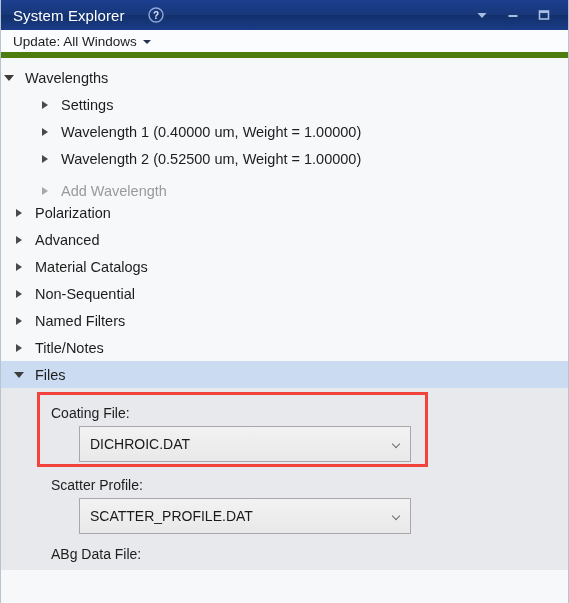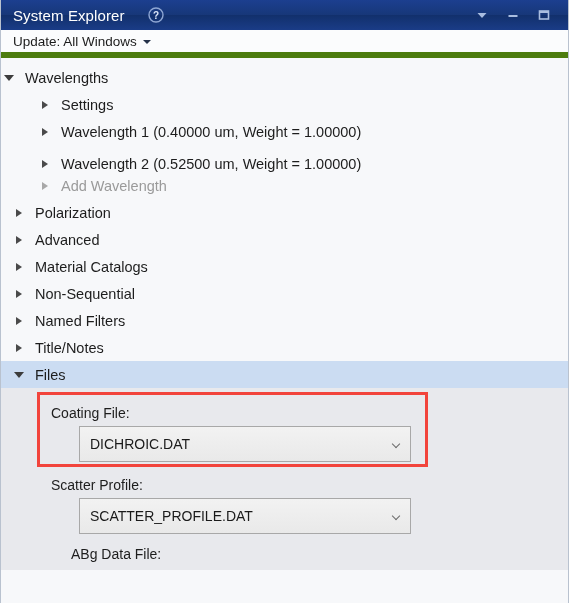--- a/index.html
+++ b/index.html
@@ -263,27 +263,27 @@
           <span class="tri-right"></span>
         </span>
         <span class="tree-label">Settings</span>
       </div>
       <div class="tree-row" style="padding-left: 36px;">
         <span class="tw">
           <span class="tri-right"></span>
         </span>
         <span class="tree-label">Wavelength 1 (0.40000 um, Weight = 1.00000)</span>
       </div>
-      <div class="tree-row" style="padding-left: 36px; align-items: flex-end;">
+      <div class="tree-row" style="padding-left: 36px;">
         <span class="tw">
           <span class="tri-right"></span>
         </span>
         <span class="tree-label">Wavelength 2 (0.52500 um, Weight = 1.00000)</span>
       </div>
-      <div class="tree-row dim" style="padding-left: 36px;">
+      <div class="tree-row dim" style="padding-left: 36px; align-items: flex-end;">
         <span class="tw">
           <span class="tri-right dimtri"></span>
         </span>
         <span class="tree-label">Add Wavelength</span>
       </div>
       <div class="tree-row" style="padding-left: 10px;">
         <span class="tw">
           <span class="tri-right"></span>
         </span>
         <span class="tree-label">Polarization</span>
@@ -343,17 +343,17 @@
     <div class="field-group" style="position:absolute; left:0; top:82px; width:100%;">
       <div class="field-label" style="position:absolute; left:0; top:8px;">Scatter Profile:</div>
       <div class="combo" style="position:absolute; left:78px; top:28px; width:332px;">
         <span class="combo-value">SCATTER_PROFILE.DAT</span>
         <span class="combo-arrow">
             <span class="chev"></span>
           </span>
       </div>
     </div>
 
-    <div class="clip-label" style="position:absolute; left:0; top:158px;margin-left:20px;">ABg Data File:</div>
+    <div class="clip-label" style="position:absolute; left:0; top:158px;">ABg Data File:</div>
 
   </div>
 
 </div>
 
 </body></html>

